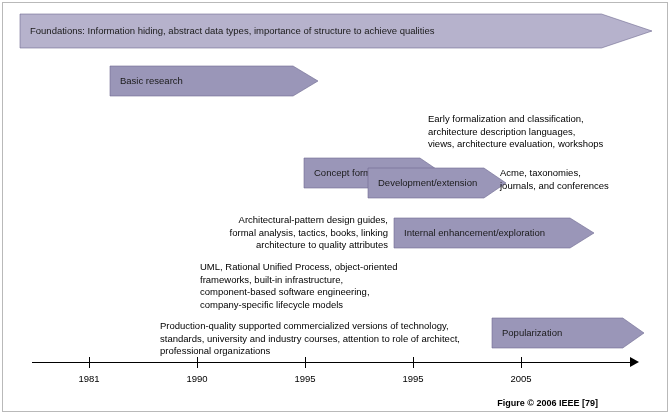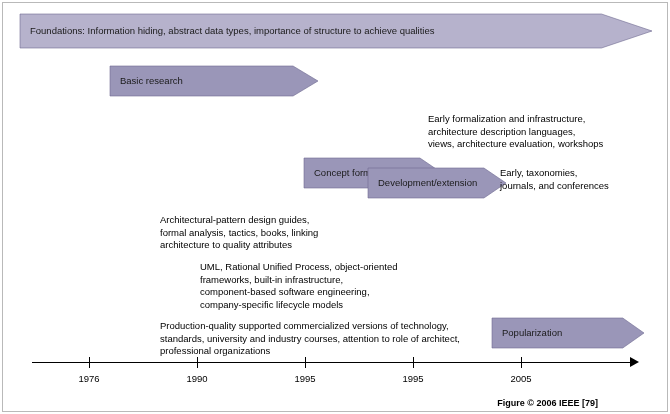--- a/index.html
+++ b/index.html
@@ -129,50 +129,56 @@
     <div class="arrow-label">Concept formulation</div>
   </div>
 
   <div class="arrow" id="bar-3" style="left: 368px; top: 168px; width: 138px; height: 30px;">
     <svg viewBox="0 0 100 100" preserveAspectRatio="none">
       <polygon points="0,0 84,0 100,50 84,100 0,100" fill="#9a96b8" stroke="#6f6a90" stroke-width="0.6" vector-effect="non-scaling-stroke"></polygon>
     </svg>
     <div class="arrow-label">Development/extension</div>
   </div>
 
+  <div class="arrow" id="bar-4" style="left: 394px; top: 218px; width: 200px; height: 30px;">
+    <svg viewBox="0 0 100 100" preserveAspectRatio="none">
+      <polygon points="0,0 88,0 100,50 88,100 0,100" fill="#9a96b8" stroke="#6f6a90" stroke-width="0.6" vector-effect="non-scaling-stroke"></polygon>
+    </svg>
+    <div class="arrow-label">Internal enhancement/exploration</div>
+  </div>
 
 
   <div class="arrow" id="bar-6" style="left: 492px; top: 318px; width: 152px; height: 30px;">
     <svg viewBox="0 0 100 100" preserveAspectRatio="none">
       <polygon points="0,0 86,0 100,50 86,100 0,100" fill="#9a96b8" stroke="#6f6a90" stroke-width="0.6" vector-effect="non-scaling-stroke"></polygon>
     </svg>
     <div class="arrow-label">Popularization</div>
   </div>
 
-  <div class="note" id="note-1" style="left: 428px; top: 113px; width: 230px;">Early formalization and infrastructure,
+  <div class="note" id="note-1" style="left: 428px; top: 113px; width: 230px;">Early formalization and classification,
 architecture description languages,
 views, architecture evaluation, workshops</div>
-  <div class="note" id="note-2" style="left: 500px; top: 167px; width: 160px;">Early, taxonomies,
+  <div class="note" id="note-2" style="left: 500px; top: 167px; width: 160px;">Acme, taxonomies,
 journals, and conferences</div>
-  <div class="note" id="note-3" style="left: 160px; top: 214px; width: 228px;">Architectural-pattern design guides,
+  <div class="note" id="note-3" style="left: 160px; top: 214px; width: 228px; text-align: right;">Architectural-pattern design guides,
 formal analysis, tactics, books, linking
 architecture to quality attributes</div>
   <div class="note" id="note-4" style="left: 200px; top: 261px; width: 234px;">UML, Rational Unified Process, object-oriented
 frameworks, built-in infrastructure,
 component-based software engineering,
 company-specific lifecycle models</div>
   <div class="note" id="note-5" style="left: 160px; top: 320px; width: 326px;">Production-quality supported commercialized versions of technology,
 standards, university and industry courses, attention to role of architect,
 professional organizations</div>
 
   <div class="axis"></div>
   <div class="axis-arrow"></div>
   <div id="ticks">
       <div class="tick" style="left: 89px;"></div>
-      <div class="tick-label" style="left: 89px;">1976</div>
+      <div class="tick-label" style="left: 89px;">1981</div>
       <div class="tick" style="left: 197px;"></div>
       <div class="tick-label" style="left: 197px;">1990</div>
       <div class="tick" style="left: 305px;"></div>
       <div class="tick-label" style="left: 305px;">1995</div>
       <div class="tick" style="left: 413px;"></div>
       <div class="tick-label" style="left: 413px;">1995</div>
       <div class="tick" style="left: 521px;"></div>
       <div class="tick-label" style="left: 521px;">2005</div>
     </div>
 

